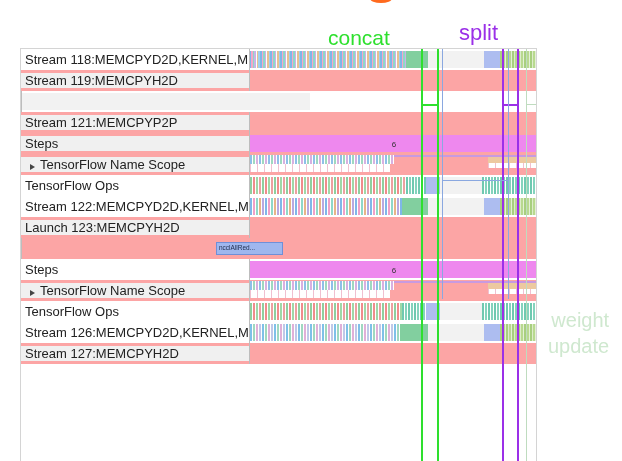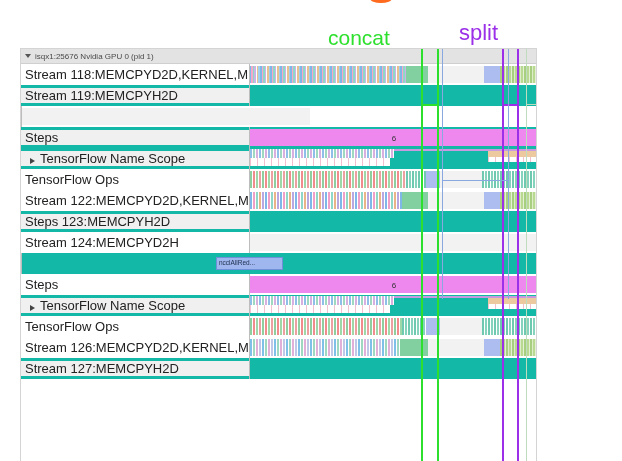--- a/index.html
+++ b/index.html
@@ -28,21 +28,21 @@
 
   .grp-header{height:14px;background:#e3e3e3;border-bottom:1px solid #cfcfcf;
               display:flex;align-items:center;padding-left:14px;
               font-size:8px;color:#4a4a4a;position:relative;}
   .grp-header .caret{position:absolute;left:5px;top:4px;width:0;height:0;
               border-left:4px solid #555;border-top:3px solid transparent;
               border-bottom:3px solid transparent;
               transform:rotate(90deg);transform-origin:50% 50%;}
 
   .row{height:21px;position:relative;display:flex;align-items:center;}
-  .row.alt{background:#14b8a6;}
+  .row.alt{background:#fca5a5;}
   .row .lbl{width:228px;flex:0 0 228px;font-size:13px;color:#222;
             padding-left:4px;box-sizing:border-box;white-space:nowrap;
             overflow:hidden;background:#fff;position:relative;z-index:3;}
   .row.alt .lbl{background:#f0f0f0;}
   .row .lbl.indent{padding-left:19px;}
   .row .lbl .tri{position:absolute;left:9px;top:7px;width:0;height:0;
             border-left:5px solid #444;border-top:3.5px solid transparent;
             border-bottom:3.5px solid transparent;}
   .row .track{position:relative;flex:1 1 auto;height:21px;
               border-left:1px solid #bdbdbd;}
@@ -108,44 +108,42 @@
 </style>
 </head>
 <body>
 
 <div id="orange-sliver"></div>
 
 <div class="anno" id="anno-concat">concat</div>
 <div class="anno" id="anno-split">split</div>
 <div class="anno" id="anno-nccl">nccl</div>
 <div class="anno" id="anno-weight">
+  <span>weight</span>
+  <span>update</span>
 </div>
 
 <div id="panel">
 
   <div class="vline" id="gl-left" style="height:413px"></div>
   <div class="vline" id="gl-right" style="height:413px"></div>
   <div class="vbox" id="gbox-top"></div>
 
   <div class="vline" id="pl-left" style="height:413px"></div>
   <div class="vline" id="pl-right" style="height:413px"></div>
   <div class="vbox" id="pbox-top"></div>
 
   <div class="vline" id="bl-left" style="height:250px"></div>
   <div class="vline" id="bl-right" style="height:250px"></div>
   <div class="vbox" id="bbox-top"></div>
 
   <div class="vline" id="wl-left" style="height:413px"></div>
 
   <div class="vbox" id="wbox-top"></div>
 
-  <div class="grp-header">
-    <span class="caret"></span>
-    <span>isqx1:25676 Nvidia GPU 0 (pid 1)</span>
-  </div>
 
   <div class="row">
     <div class="lbl">Stream 118:MEMCPYD2D,KERNEL,ME</div>
     <div class="track">
       <div class="bar full stripesMix" style="left:0px;width:156px"></div>
       <div class="bar full greenblk" style="left:156px;width:22px"></div>
       <div class="bar full lightband" style="left:178px;width:56px"></div>
       <div class="bar full periwinkle" style="left:234px;width:16px"></div>
       <div class="bar full stripesGreen" style="left:250px;width:58px"></div>
     </div>
@@ -155,20 +153,24 @@
     <div class="lbl">Stream 119:MEMCPYH2D</div>
     <div class="track"></div>
   </div>
 
   <div class="row">
     <div class="track">
       <div class="bar full lightband" style="left:0px;width:288px"></div>
     </div>
   </div>
 
+  <div class="row alt">
+    <div class="lbl">Stream 121:MEMCPYP2P</div>
+    <div class="track"></div>
+  </div>
 
 
   <div class="row alt">
     <div class="lbl">Steps</div>
     <div class="track">
       <div class="bar full solidmag" style="left:0px;width:288px"></div>
       <div class="barlabel" style="left:0px;width:288px;top:4px">6</div>
     </div>
   </div>
 
@@ -204,30 +206,24 @@
     <div class="track">
       <div class="bar full stripesA" style="left:0px;width:152px"></div>
       <div class="bar full greenblk" style="left:152px;width:26px"></div>
       <div class="bar full lightband" style="left:178px;width:56px"></div>
       <div class="bar full periwinkle" style="left:234px;width:16px"></div>
       <div class="bar full stripesGreen" style="left:250px;width:58px"></div>
     </div>
   </div>
 
   <div class="row alt">
-    <div class="lbl">Steps 123:MEMCPYH2D</div>
-    <div class="track"></div>
-  </div>
-
-  <div class="row">
-    <div class="lbl">Stream 124:MEMCPYD2H</div>
-    <div class="track">
-      <div class="bar full lightband" style="left:0px;width:288px"></div>
-    </div>
-  </div>
+    <div class="lbl">Launch 123:MEMCPYH2D</div>
+    <div class="track"></div>
+  </div>
+
 
   <div class="row alt">
     <div class="track">
       <div class="ncclbox" style="left:194px;top:4px;width:67px;height:13px">ncclAllRed...</div>
     </div>
   </div>
 
   <div class="row">
     <div class="lbl">Steps</div>
     <div class="track">

